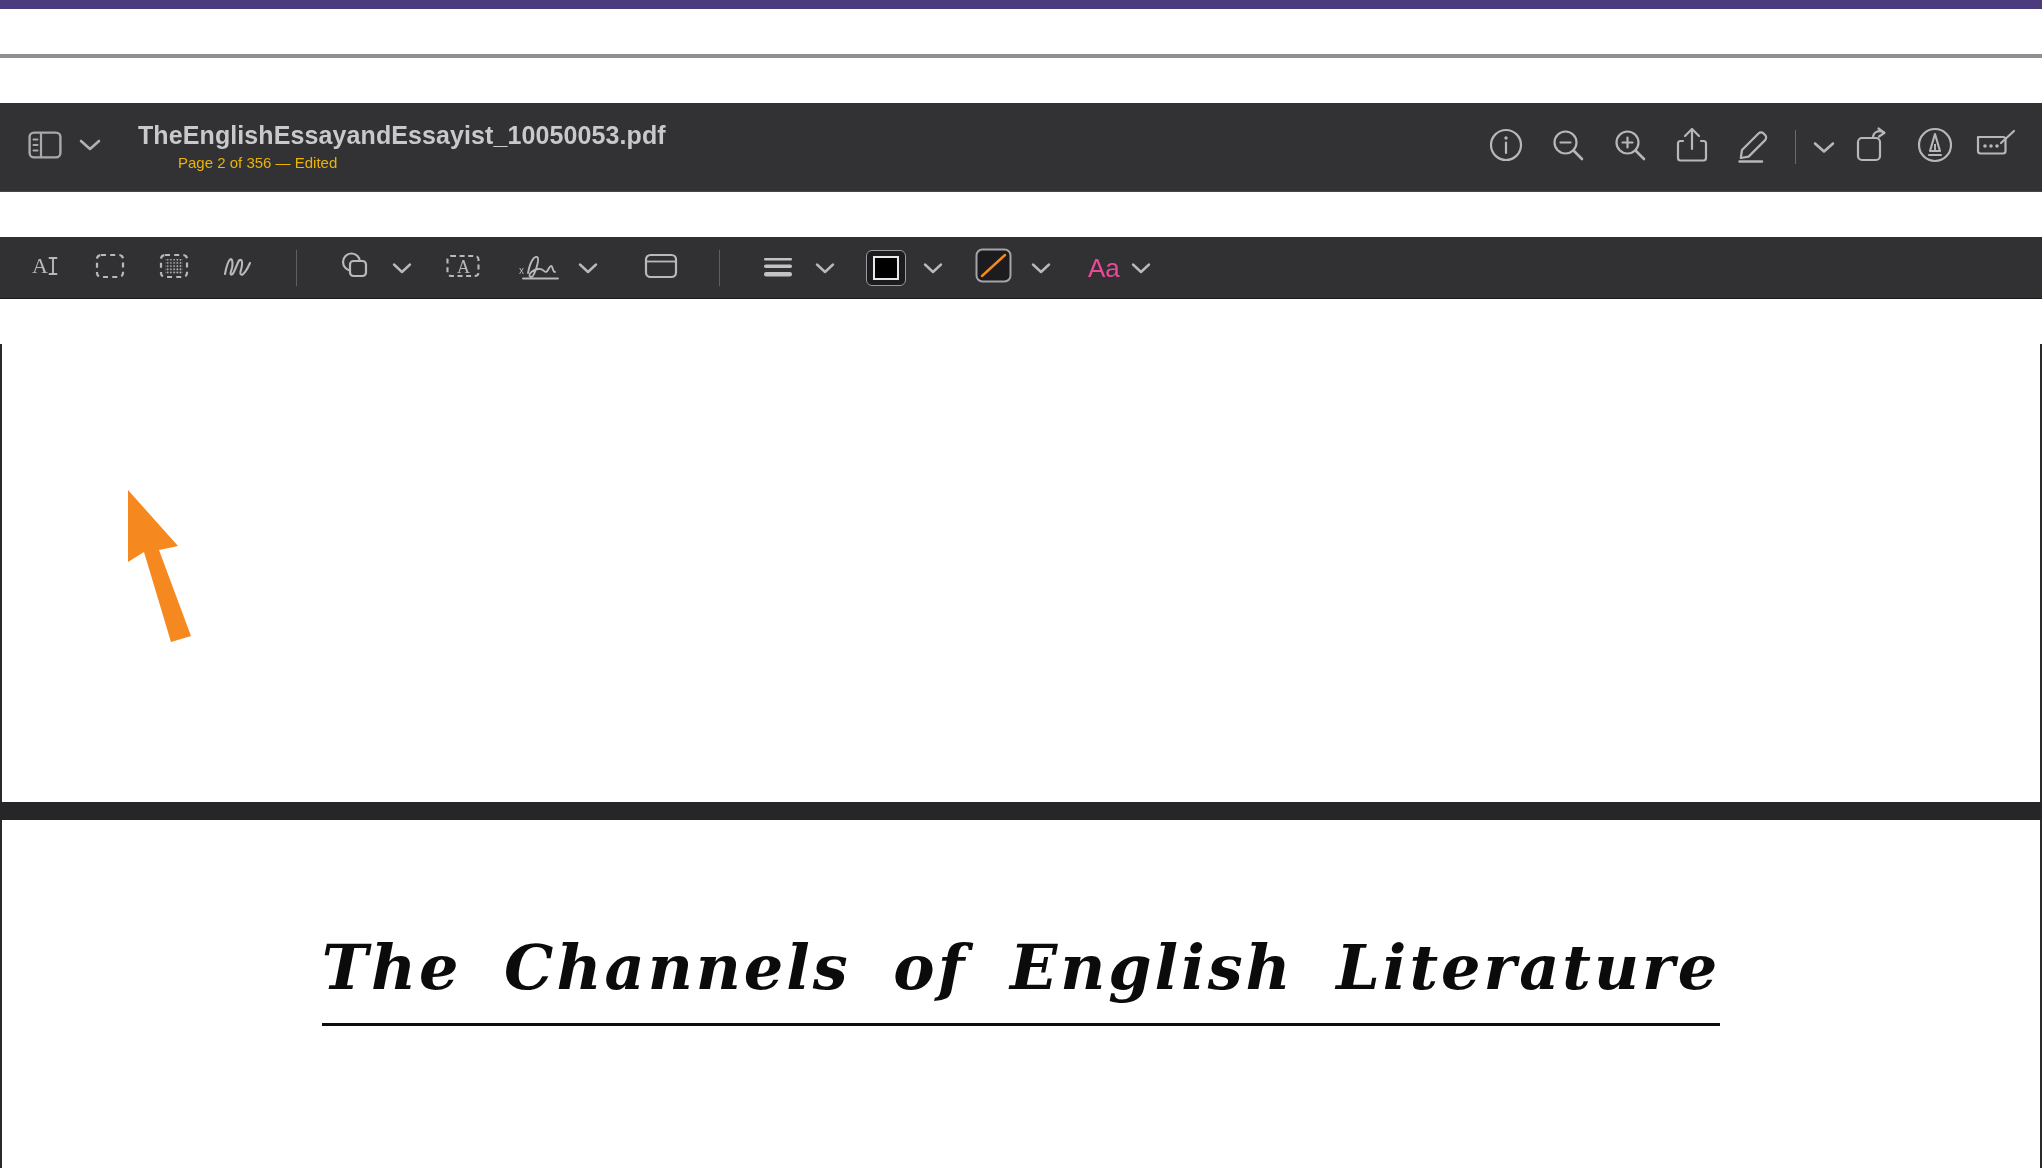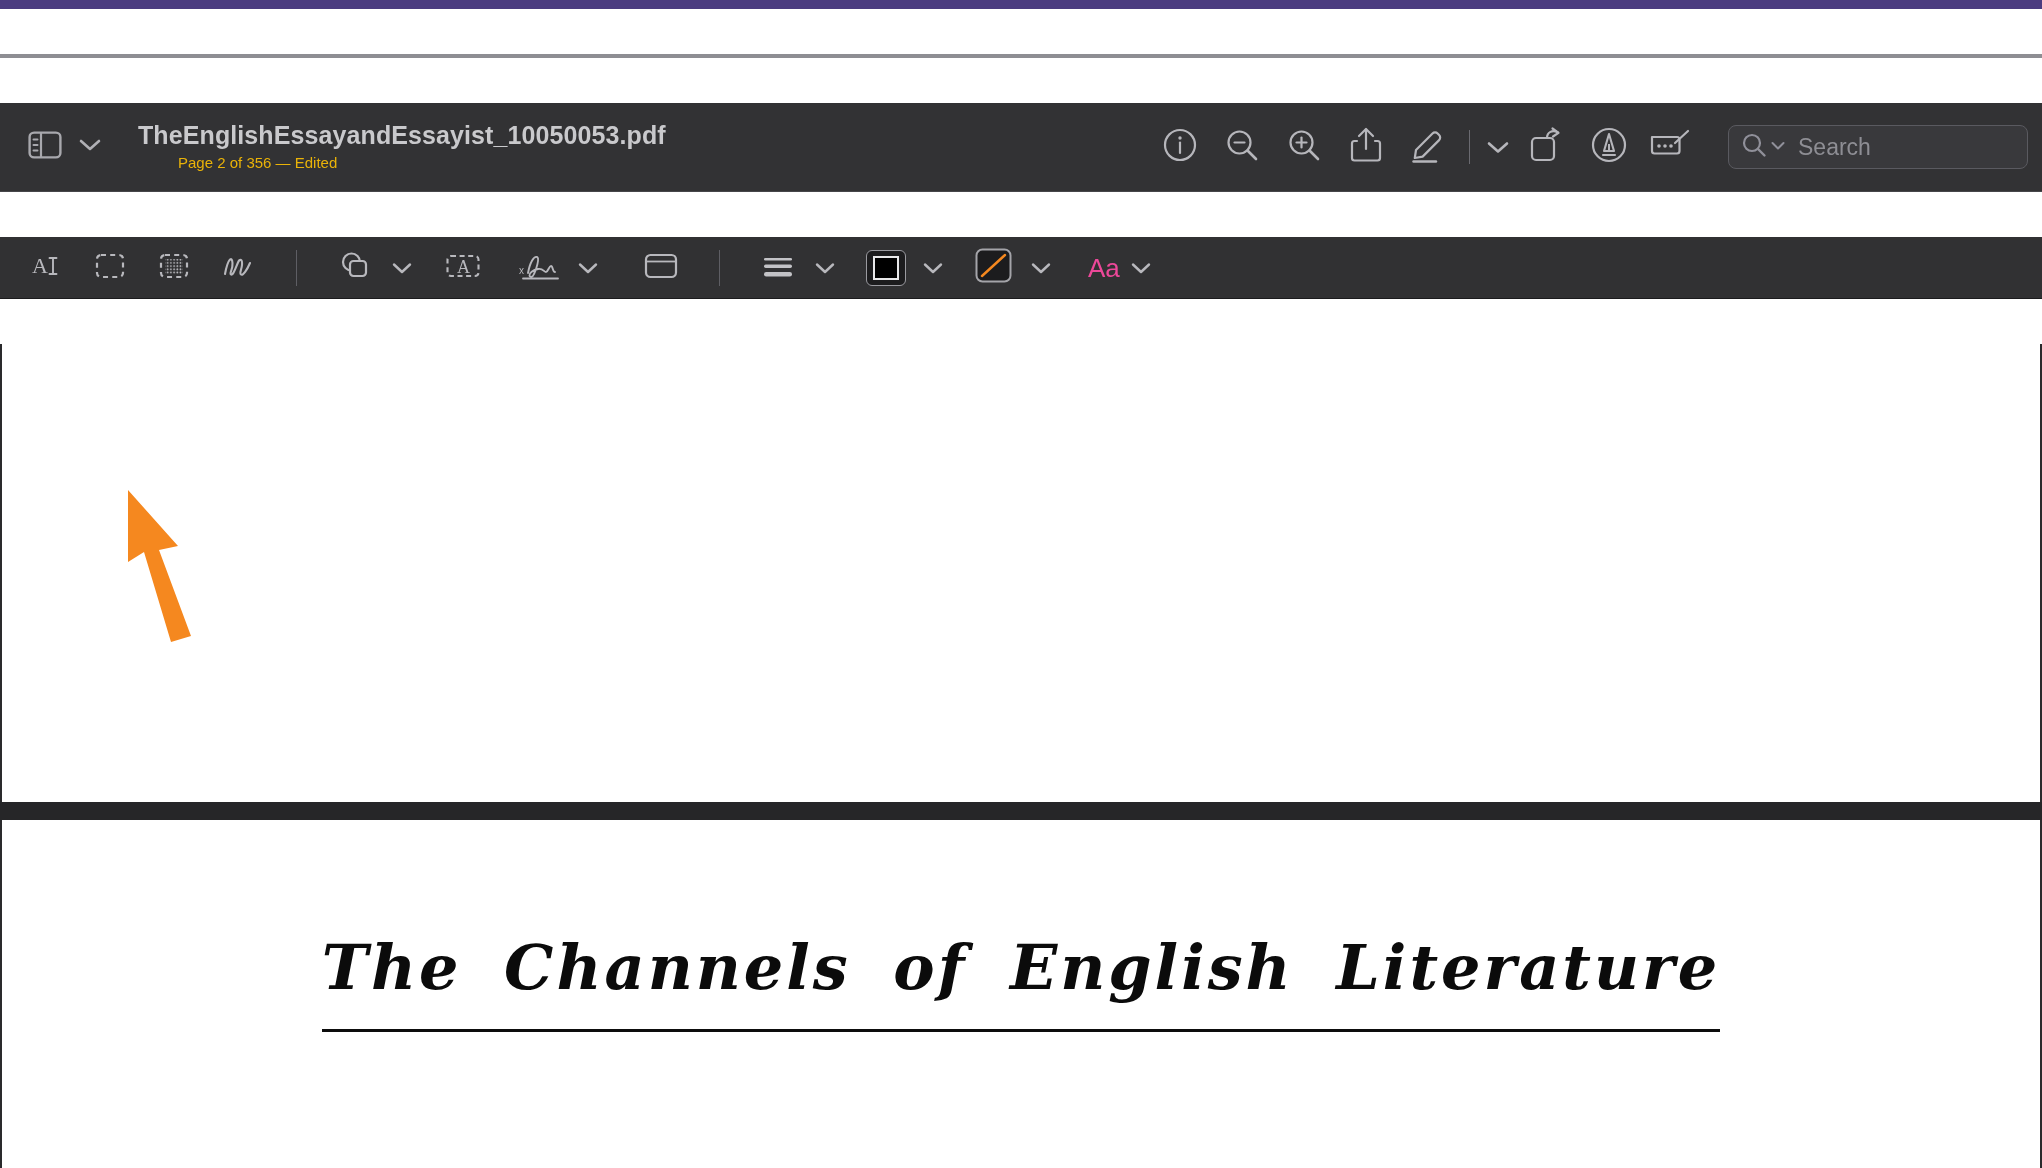--- a/index.html
+++ b/index.html
@@ -237,21 +237,21 @@
   .page-title-block {
     position: absolute;
     left: 0;
     right: 0;
     top: 112px;
     display: flex;
     justify-content: center;
   }
   .page-title-inner {
     display: inline-block;
-    padding-bottom: 26px;
+    padding-bottom: 20px;
     border-bottom: 3.5px solid #0d0d0d;
   }
   .page-title-text {
     font-family: "DejaVu Serif", serif;
     font-style: italic;
     font-weight: bold;
     font-size: 62px;
     color: #0b0b0b;
     letter-spacing: 3px;
     word-spacing: 18px;
@@ -392,34 +392,20 @@
             <circle cx="11" cy="18" r="1.8" fill="#b6b6bb"></circle>
             <circle cx="17" cy="18" r="1.8" fill="#b6b6bb"></circle>
             <circle cx="23" cy="18" r="1.8" fill="#b6b6bb"></circle>
             <line x1="27" y1="15" x2="40" y2="3" stroke="#b6b6bb" stroke-width="2.2" stroke-linecap="round"></line>
           </svg>
         </span>
       </div>
 
     </div>
 
-    <div class="search-field">
-      <span>
-        <svg width="26" height="26" viewBox="0 0 26 26" fill="none">
-          <circle cx="11" cy="11" r="8" stroke="#90909a" stroke-width="2.2"></circle>
-          <line x1="17" y1="17" x2="23.5" y2="23.5" stroke="#90909a" stroke-width="2.4" stroke-linecap="round"></line>
-        </svg>
-      </span>
-      <span>
-        <svg width="16" height="12" viewBox="0 0 16 12" fill="none">
-          <path d="M2.5 3 L8 8.5 L13.5 3" stroke="#90909a" stroke-width="2" stroke-linecap="round" stroke-linejoin="round"></path>
-        </svg>
-      </span>
-      <span class="search-placeholder">Search</span>
-    </div>
 
   </div>
 
   <div class="markup-bar">
 
     <div class="mk-btn">
       <span>
         <svg width="34" height="34" viewBox="0 0 34 34" fill="none">
           <text x="3" y="24" font-family="Liberation Serif, serif" font-size="22" fill="#b8b8bd">A</text>
           <line x1="24" y1="9" x2="24" y2="25" stroke="#b8b8bd" stroke-width="1.9"></line>

